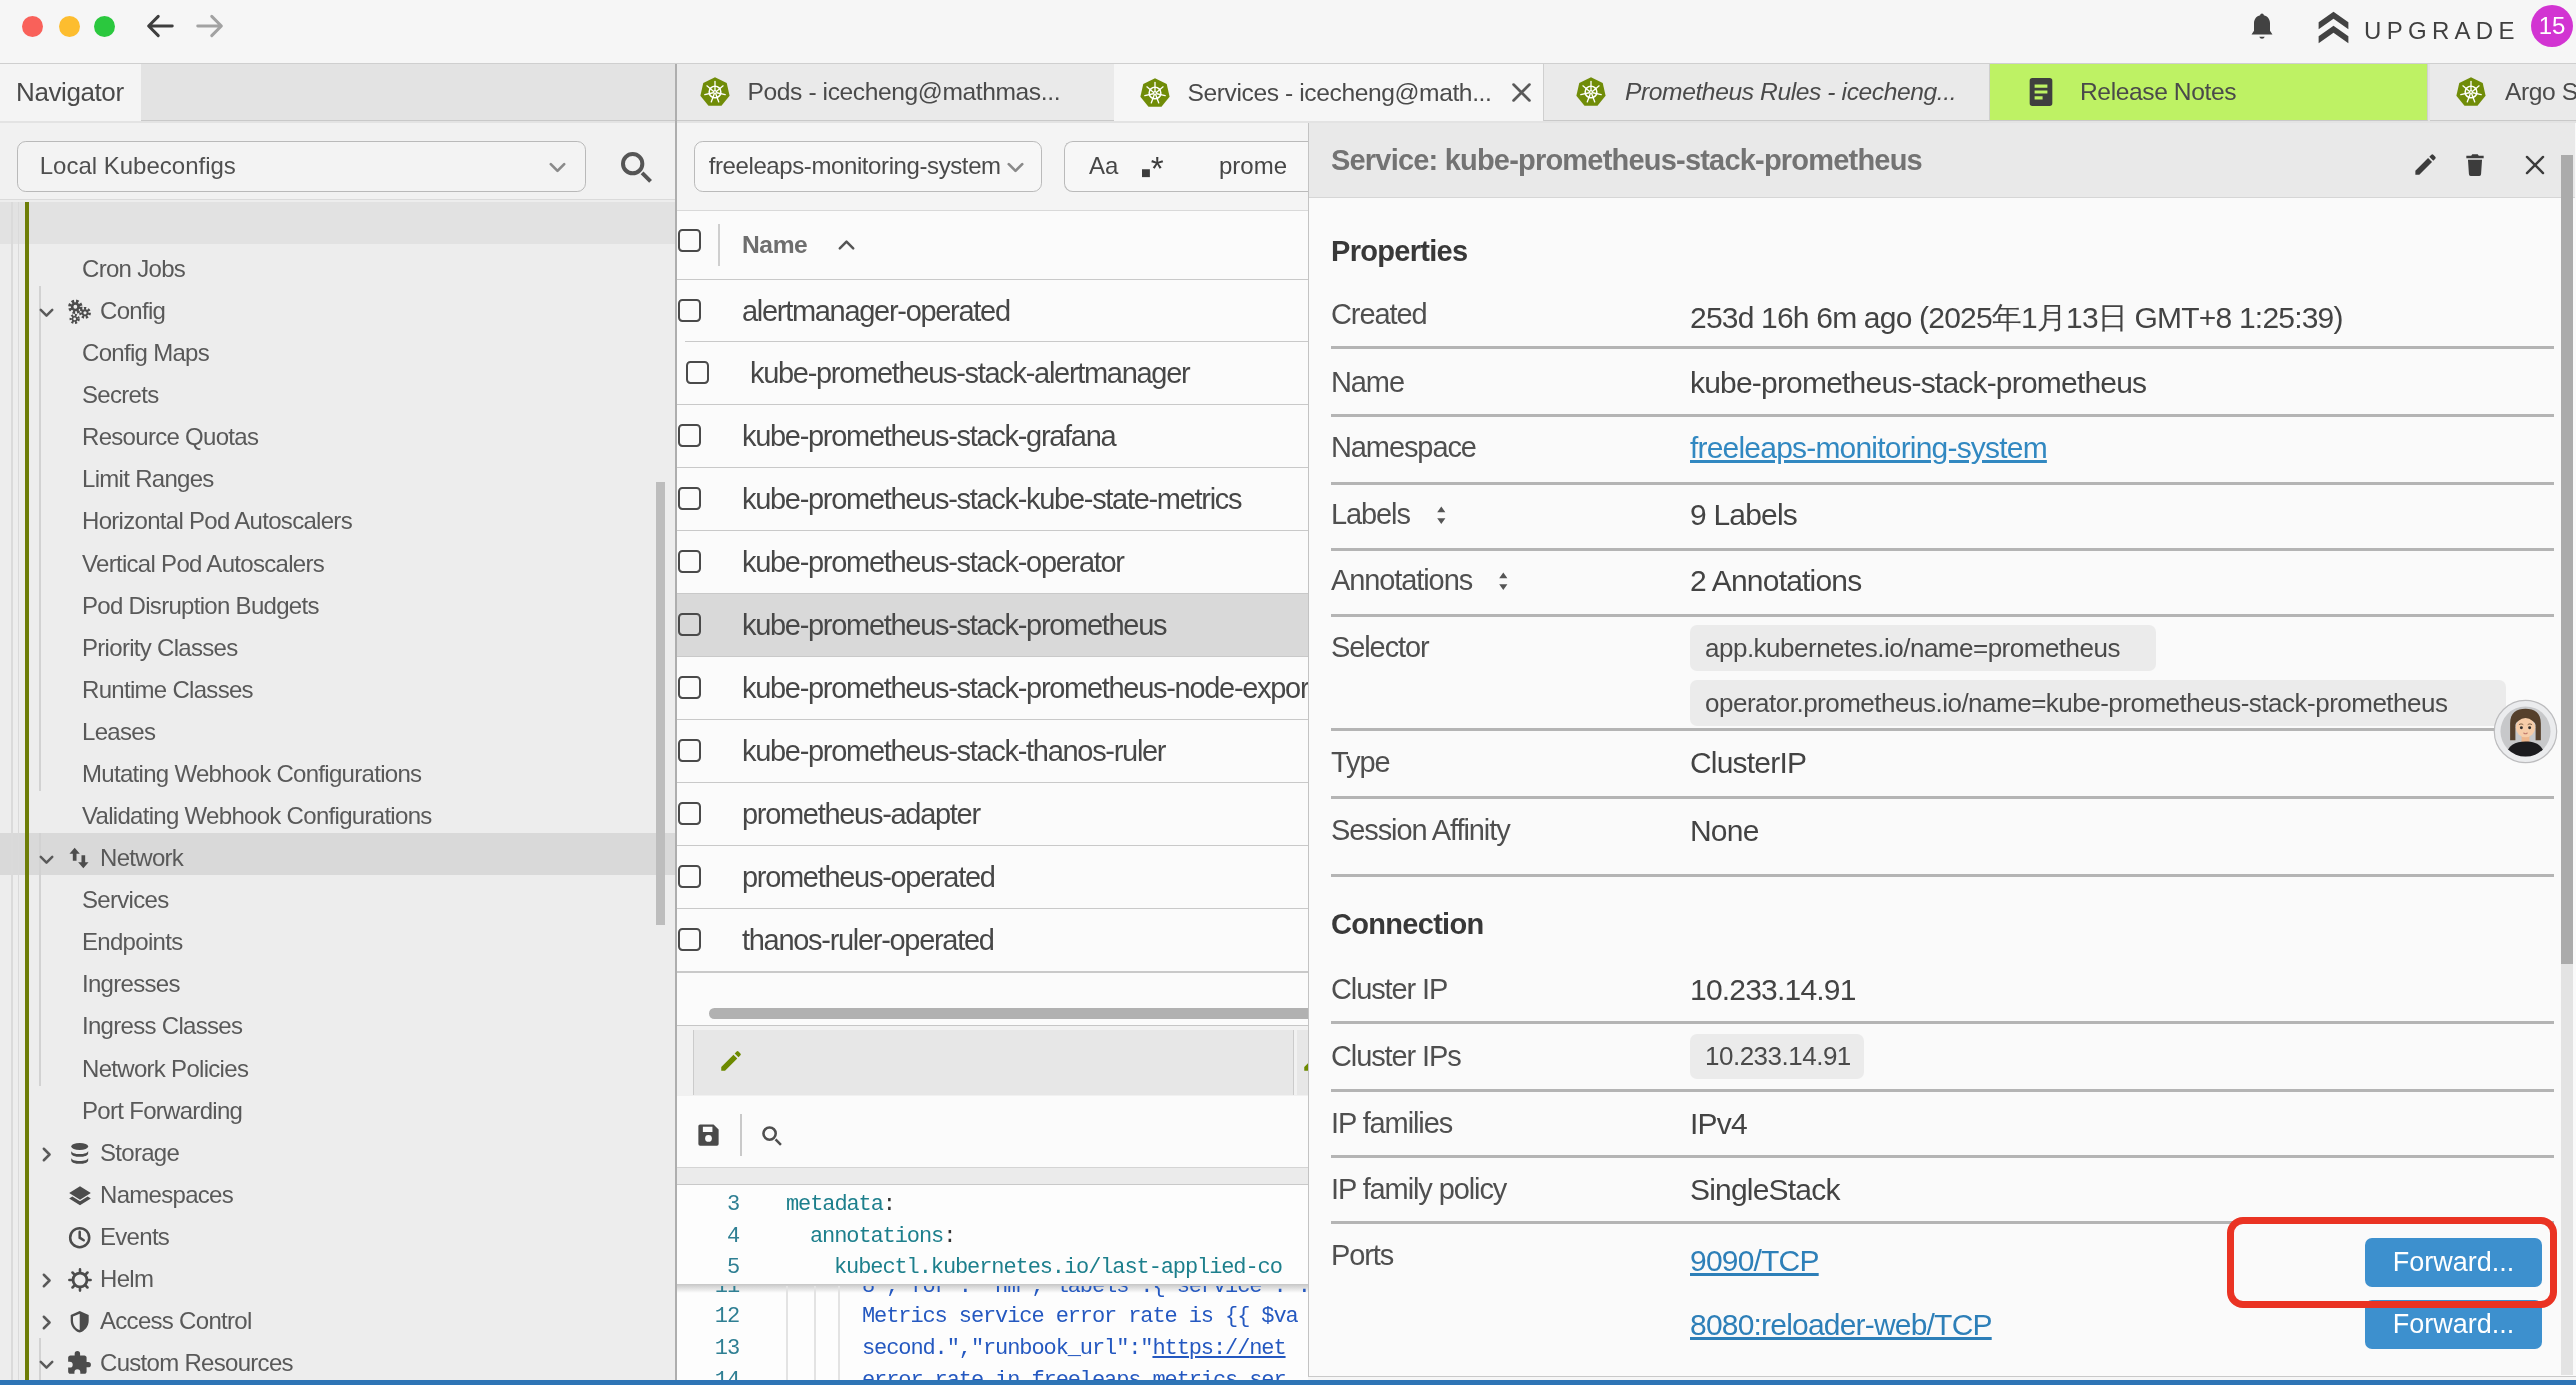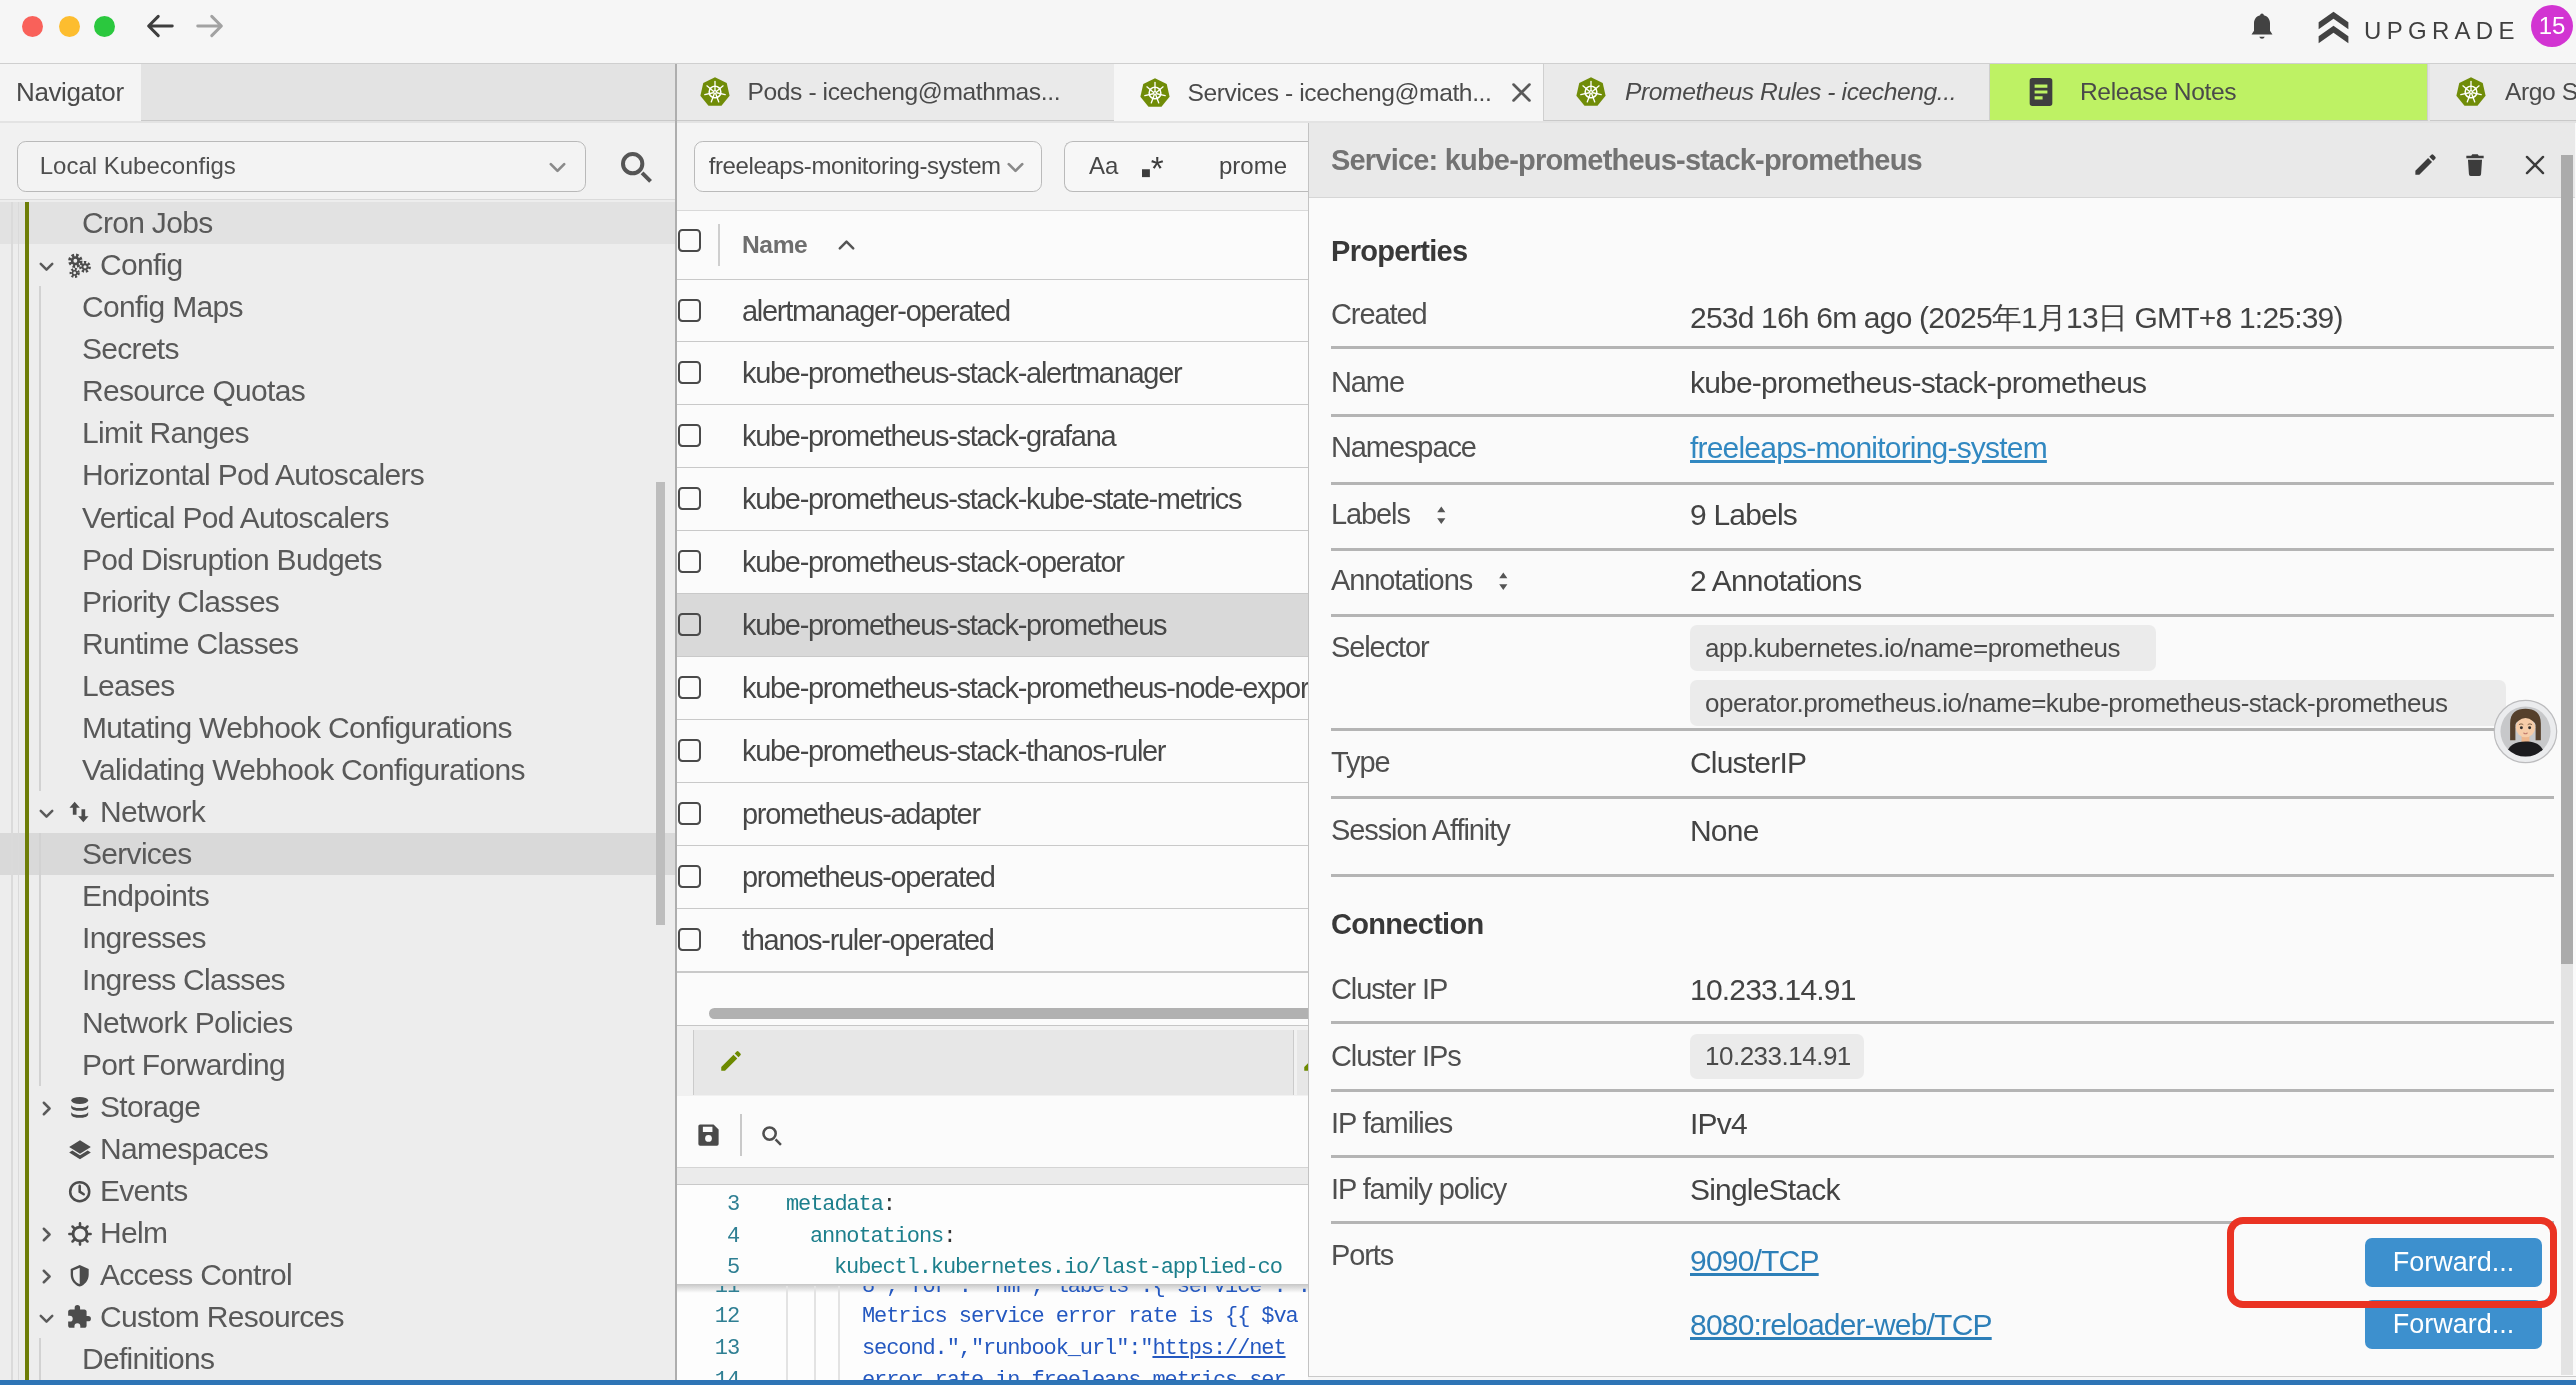--- a/index.html
+++ b/index.html
@@ -14,21 +14,21 @@
   .light { position:absolute; top:16px; width:21px; height:21px; border-radius:50%; }
   #avatar15 { position:absolute; left:2531px; top:5.3px; width:42px; height:42px; border-radius:50%; background:#d234d2; color:#fff; font-size:24px; text-align:center; line-height:42px; }
 
   
   #tabbar { left:0; top:64px; width:2576px; height:59px; background:#e3e3e3; }
   .tab svg { flex-shrink:0; } .tab { position:absolute; top:0; height:57px; display:flex; align-items:center; color:#4a4a4a; font-size:24.6px; letter-spacing:-0.4px; white-space:nowrap; overflow:hidden; }
   .tabborder { border-bottom:1.8px solid #c9c9c9; }
 
   
   #sidebar { left:0; top:123px; width:675px; height:1263px; background:#ededed; }
-  #sidebar .row { position:absolute; left:0; width:675px; height:42px; color:#595959; font-size:30px; letter-spacing:-0.7px; line-height:42px; white-space:nowrap; }
+  #sidebar .row { position:absolute; left:0; width:675px; height:42px; color:#595959; font-size:24px; letter-spacing:-0.7px; line-height:42px; white-space:nowrap;margin-top:46px; }
   .vline { position:absolute; width:1.8px; background:#dadada; }
 
   
   #main { left:677px; top:123px; width:631px; height:1263px; background:#fbfbfb; overflow:hidden; }
 
   
   #drawer { left:1308px; top:123px; width:1268px; height:1254px; background:#fafafa; border-left:1.8px solid #c3c3c3; border-bottom:1.8px solid #c9c9c9; }
   .drow-label { position:absolute; left:22px; color:#4f4f4f; font-size:29px; letter-spacing:-1.1px; white-space:nowrap; }
   .drow-value { position:absolute; left:381px; color:#434343; font-size:30px; letter-spacing:-0.8px; white-space:nowrap; }
   .dsep { position:absolute; left:22px; right:22px; height:2.6px; background:#b4b4b4; }
@@ -341,21 +341,21 @@
     <div class="abs" style="left:41px; top:101px; width:1.8px; height:42px; background:#cfcfcf;"></div>
     <div class="abs" style="left:65px; top:88px; height:68px; line-height:68px; font-size:24.6px; font-weight:700; letter-spacing:-0.4px; color:#6e6e6e;">Name</div>
     <svg class="abs" style="left:158px; top:111px;" width="23" height="23" viewBox="0 0 24 24">
         <path d="M5 15 L12 8 L19 15" fill="none" stroke="#555" stroke-width="2.6" stroke-linecap="round" stroke-linejoin="round"></path>
       </svg>
 
     <div class="trow" style="top:156px; height:62px;">
         <i></i>
         <span>alertmanager-operated</span>
       </div>
-    <div class="trow" style="top:218px; height:63px;">
+    <div class="trow" style="top:218px; height:63px;margin-left:8px;">
         <i></i>
         <span>kube-prometheus-stack-alertmanager</span>
       </div>
     <div class="trow" style="top:281px; height:62px;">
         <i></i>
         <span>kube-prometheus-stack-grafana</span>
       </div>
     <div class="trow" style="top:344px; height:63px;">
         <i></i>
         <span>kube-prometheus-stack-kube-state-metrics</span>

